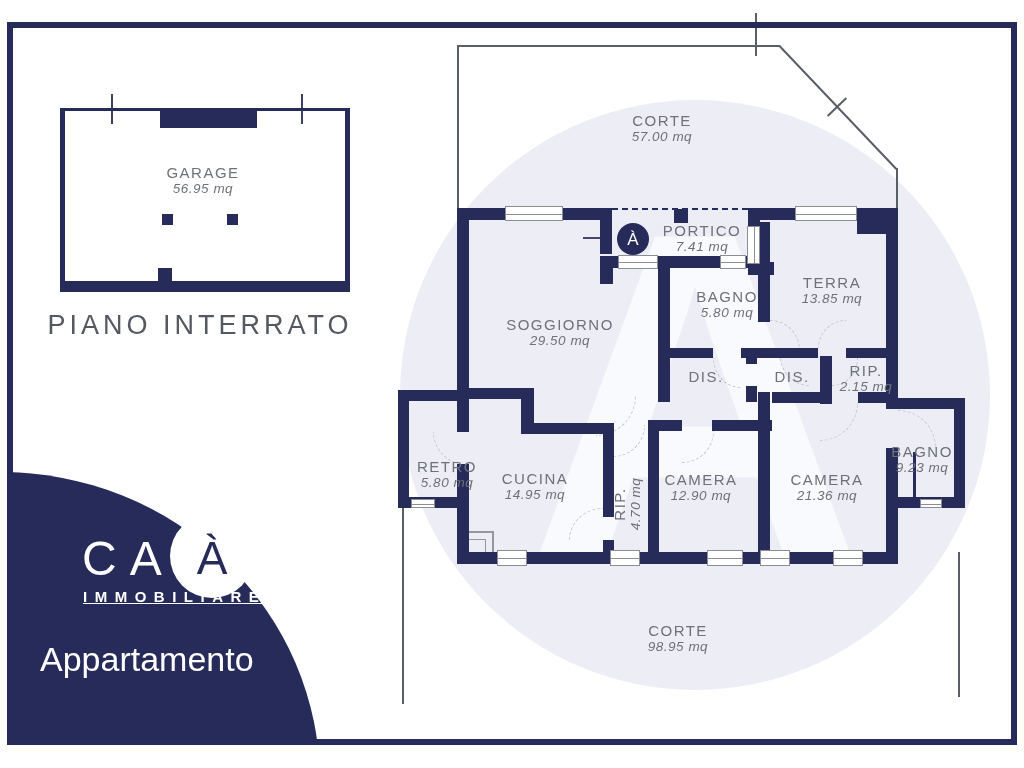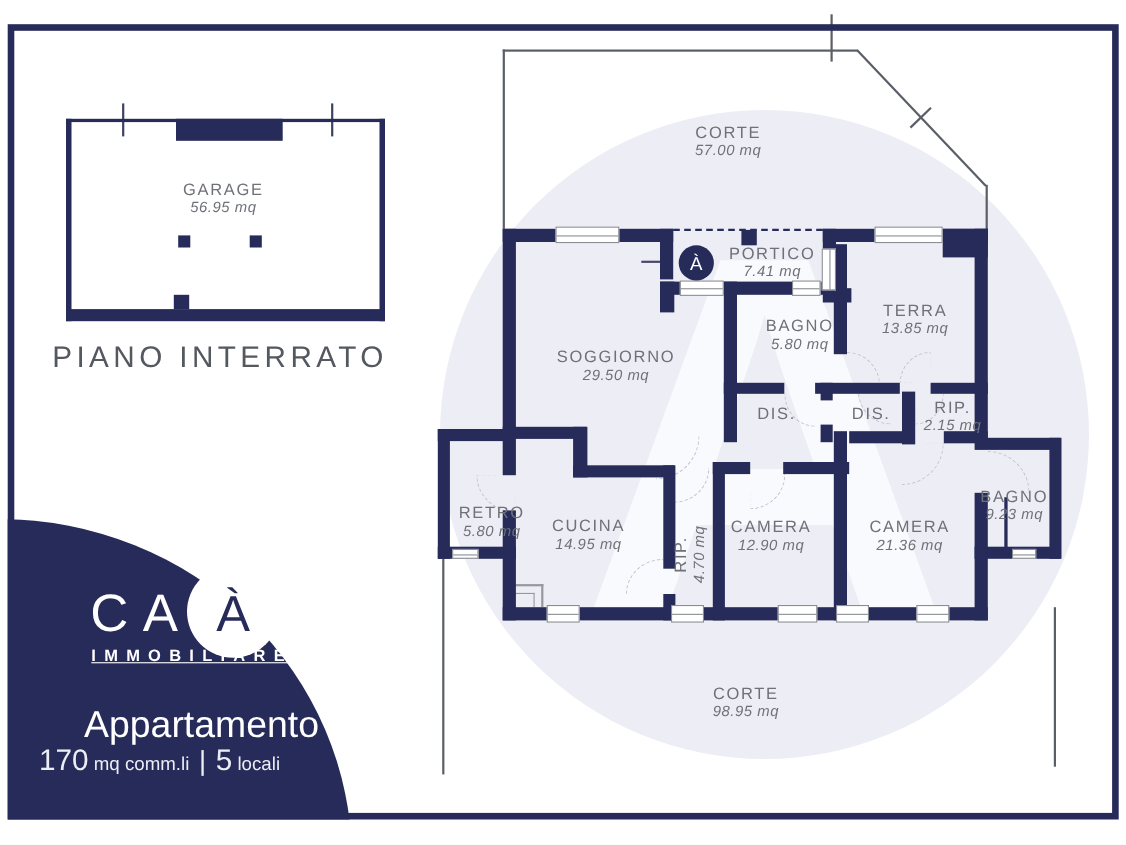--- a/index.html
+++ b/index.html
@@ -36,21 +36,21 @@
   #inner-clip{position:absolute;left:7px;top:22px;width:1010px;height:723px;overflow:hidden;z-index:8;}
   #logo-blob{position:absolute;left:-327px;top:450px;width:640px;height:620px;border-radius:50%;
              background:#272b59;}
   
   .logo-txt{position:absolute;z-index:9;color:#ffffff;}
   #logo-cas{left:82px;top:531px;font-size:48px;letter-spacing:13px;font-weight:normal;}
   #logo-a-circle{position:absolute;left:170px;top:514px;width:84px;height:84px;border-radius:50%;
                  background:#fff;z-index:9;text-align:center;}
   #logo-a-circle span{color:#272b59;font-size:46px;line-height:88px;}
   #logo-immobiliare{left:83px;top:588px;font-size:15px;letter-spacing:7.5px;font-weight:bold;text-decoration:underline;}
-  #logo-title{left:0px;top:640px;width:290px;text-align:right;font-size:34px;}
+  #logo-title{left:0px;top:640px;width:290px;text-align:left;font-size:34px;padding-left:40px;}
   #logo-size{left:0px;top:676px;width:290px;text-align:center;font-size:17px;color:#eceef5;}
   #logo-size .big{font-size:27px;}
   #logo-size .sep{font-size:25px;padding:0 4px;}
   
   #marker-circle{position:absolute;left:617px;top:223px;width:32px;height:32px;border-radius:50%;
                  background:#272b59;z-index:5;text-align:center;}
   #marker-circle span{color:#fff;font-size:17px;line-height:33px;}
   .steps{position:absolute;box-sizing:border-box;z-index:2;border-top:2px solid #9598a0;border-right:2px solid #9598a0;}
   .rot{transform:rotate(-90deg);}
 </style>
@@ -241,21 +241,14 @@
   <div id="inner-clip">
     <div id="logo-blob"></div>
   </div>
 
   <div class="logo-txt" id="logo-cas">CAS</div>
   <div id="logo-a-circle">
     <span>À</span>
   </div>
   <div class="logo-txt" id="logo-immobiliare">IMMOBILIARE</div>
   <div class="logo-txt" id="logo-title">Appartamento</div>
-  <div class="logo-txt" id="logo-size">
-    <span class="big">170</span>
-    <span>mq comm.li</span>
-    <span class="sep">|</span>
-    <span class="big">5</span>
-    <span>locali</span>
-  </div>
 
 </div>
 
 </body></html>

